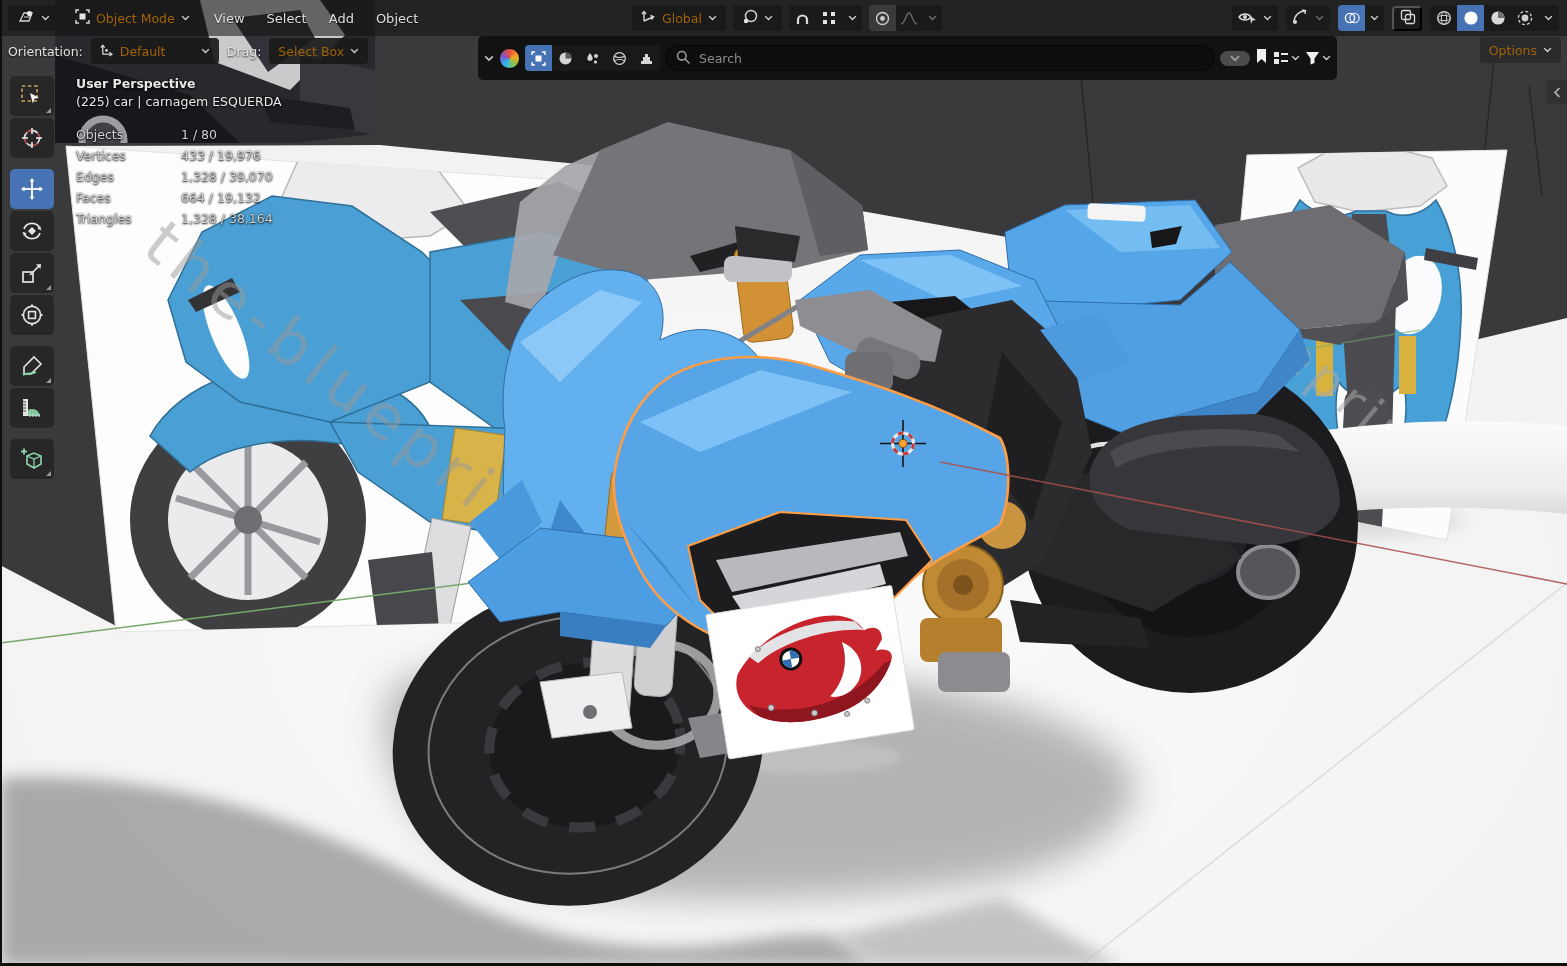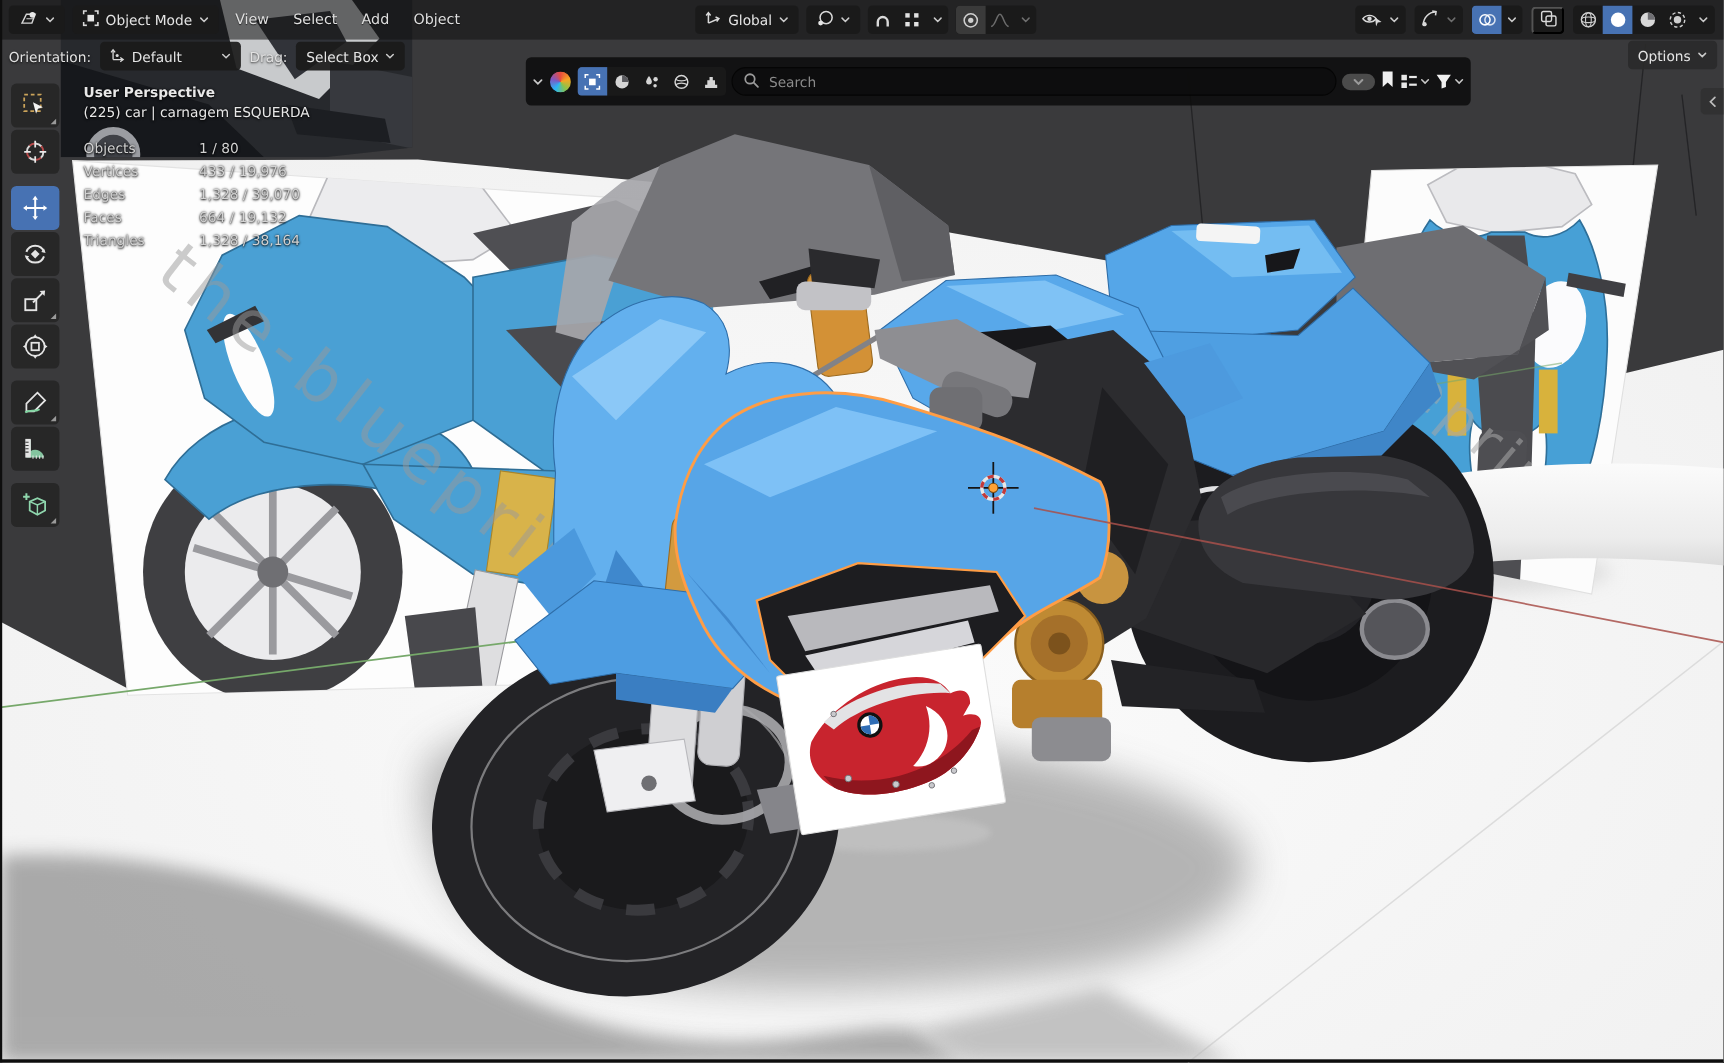--- a/index.html
+++ b/index.html
@@ -4,32 +4,32 @@
 <style>
   html,body{margin:0;padding:0;background:#0c0c0c;}
   #stage{position:relative;width:1567px;height:966px;overflow:hidden;
          font-family:"DejaVu Sans","Liberation Sans",sans-serif;
          -webkit-font-smoothing:antialiased;}
   #scene-svg{position:absolute;left:0;top:0;}
   
   .hdr{position:absolute;left:0;top:0;width:1567px;height:36px;
        background:rgba(16,16,16,.55);display:flex;align-items:center;z-index:40;}
   .pill{display:inline-flex;align-items:center;gap:6px;background:rgba(26,26,26,.92);
-        border-radius:4px;padding:0 9px;height:26px;color:#e5e5e5;font-size:12.5px;cursor:default;}
+        border-radius:4px;padding:0 9px;height:26px;color:#a16207;font-size:12.5px;cursor:default;}
   .seg{display:inline-flex;background:rgba(26,26,26,.92);border-radius:4px;overflow:hidden;height:26px;align-items:center;}
   .seg .sbtn{width:27px;height:26px;display:flex;align-items:center;justify-content:center;border:0;background:transparent;padding:0;}
   .sbtn.on{background:#4772b3;}
   .sbtn.dim{opacity:.45;}
   .menu{color:#dfdfdf;font-size:13px;padding:0 11px;height:26px;display:flex;align-items:center;
         border-radius:4px;text-shadow:0 1px 1px rgba(0,0,0,.6);}
   .chev{color:#c9c9c9;display:inline-flex;}
   .chev.dim{color:#6e6e6e;}
   .row2{position:absolute;left:0;top:36px;width:1567px;height:30px;z-index:40;}
   .lbl{color:#e2e2e2;font-size:12.5px;text-shadow:0 1px 2px rgba(0,0,0,.8);}
-  .assetbar{position:absolute;left:478px;top:16px;height:44px;display:flex;align-items:center;gap:5px;
+  .assetbar{position:absolute;left:478px;top:0;height:44px;display:flex;align-items:center;gap:5px;
             background:rgba(12,12,12,.85);border-radius:5px;padding:0 6px;}
   .search{display:flex;align-items:center;gap:7px;background:rgba(14,14,14,.95);border:1px solid #050505;
           border-radius:14px;height:24px;width:528px;padding:0 10px;color:#9a9a9a;}
   .search input{background:transparent;border:0;outline:none;color:#cfcfcf;font-size:12.5px;width:100%;
           font-family:"DejaVu Sans","Liberation Sans",sans-serif;}
   .search input::placeholder{color:#8b8b8b;}
   .optpill{position:absolute;right:6px;top:1px;}
   
   #toolbar{position:absolute;left:10px;top:76px;z-index:40;display:flex;flex-direction:column;}
   .tool{width:44px;height:40px;background:rgba(36,36,36,.88);border-radius:5px;margin-bottom:2px;

